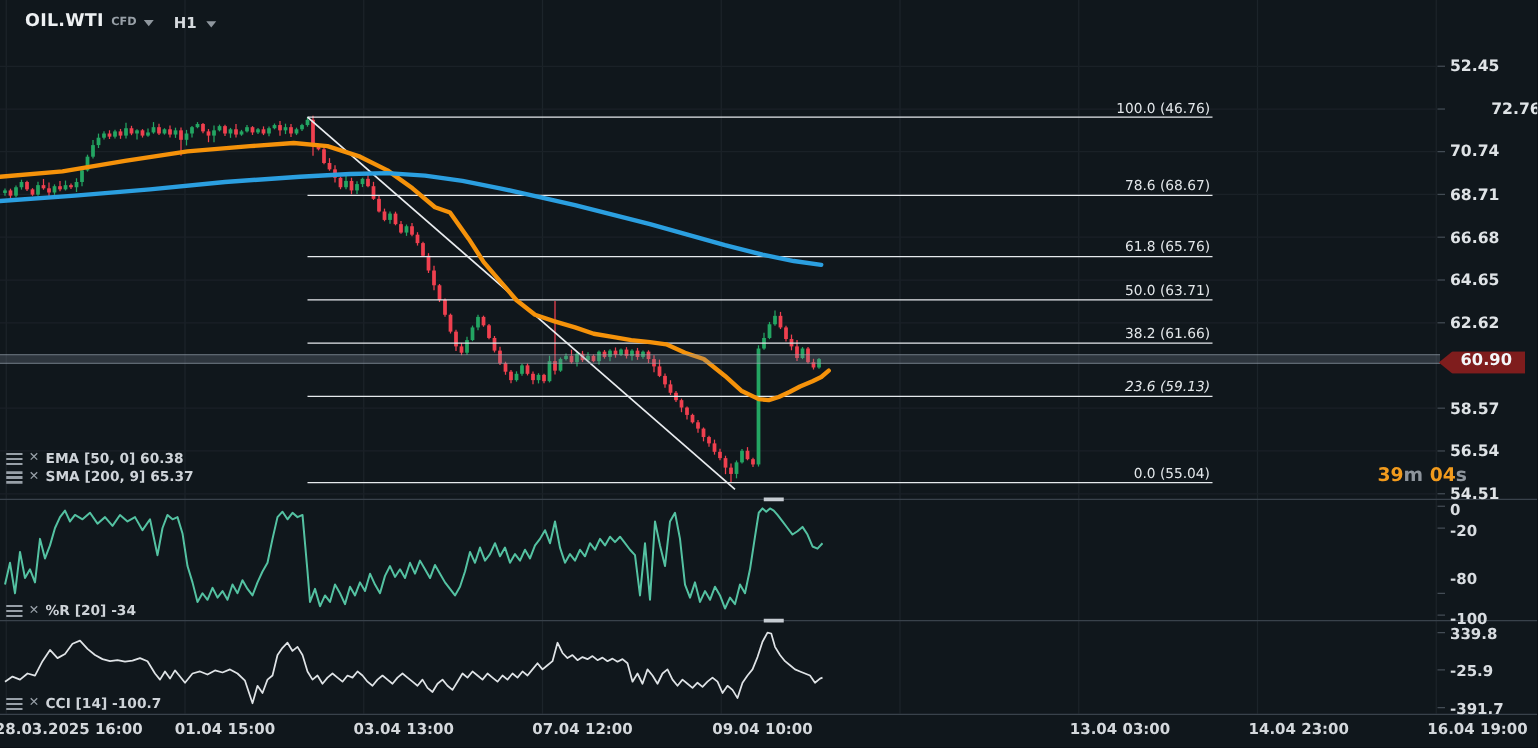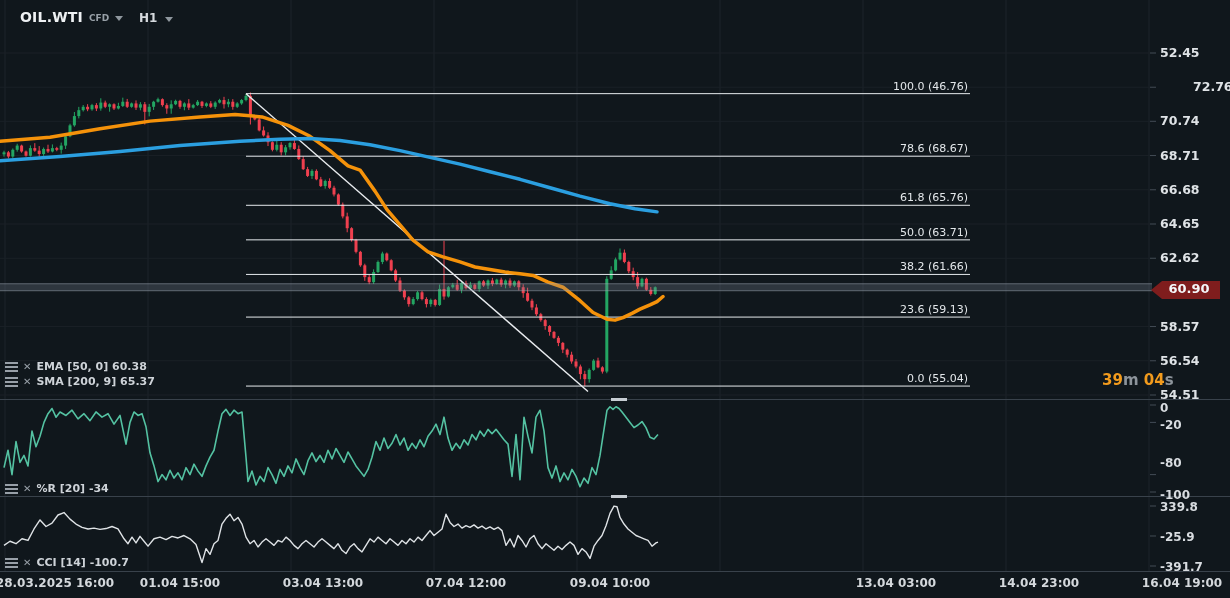--- a/index.html
+++ b/index.html
@@ -471,16 +471,16 @@
       <div class="ttick" style="left: 896px;">13.04 03:00</div>
       <div class="ttick" style="left: 1039px;">14.04 23:00</div>
       <div class="ttick" style="left: 1182px;">16.04 19:00</div>
     </div>
   <div id="fib-labels">
       <div class="fibl" style="left: 968px; top: 79.6422px;">100.0 (46.76)</div>
       <div class="fibl" style="left: 968px; top: 142.208px;">78.6 (68.67)</div>
       <div class="fibl" style="left: 968px; top: 191.282px;">61.8 (65.76)</div>
       <div class="fibl" style="left: 968px; top: 225.853px;">50.0 (63.71)</div>
       <div class="fibl" style="left: 968px; top: 260.424px;">38.2 (61.66)</div>
-      <div class="fibl" style="left: 968px; top: 303.09px;">23.6 (59.13)</div>
+      <div class="fibl" style="left: 968px; top: 303.09px; font-style: italic;">23.6 (59.13)</div>
       <div class="fibl" style="left: 968px; top: 372.064px;">0.0 (55.04)</div>
     </div>
 </div>
 
 </body></html>

